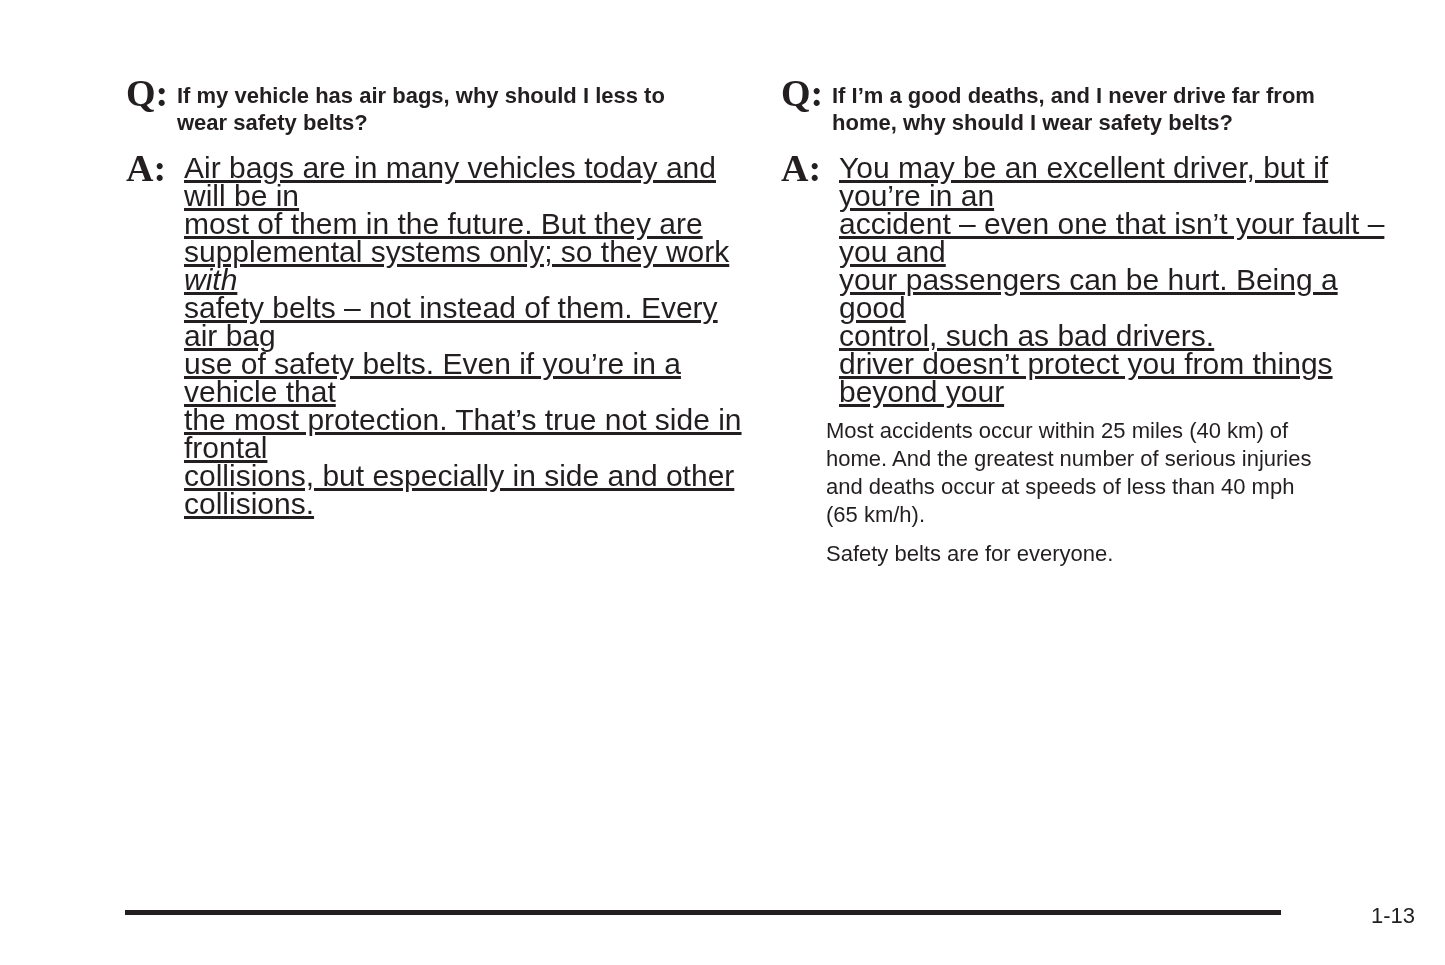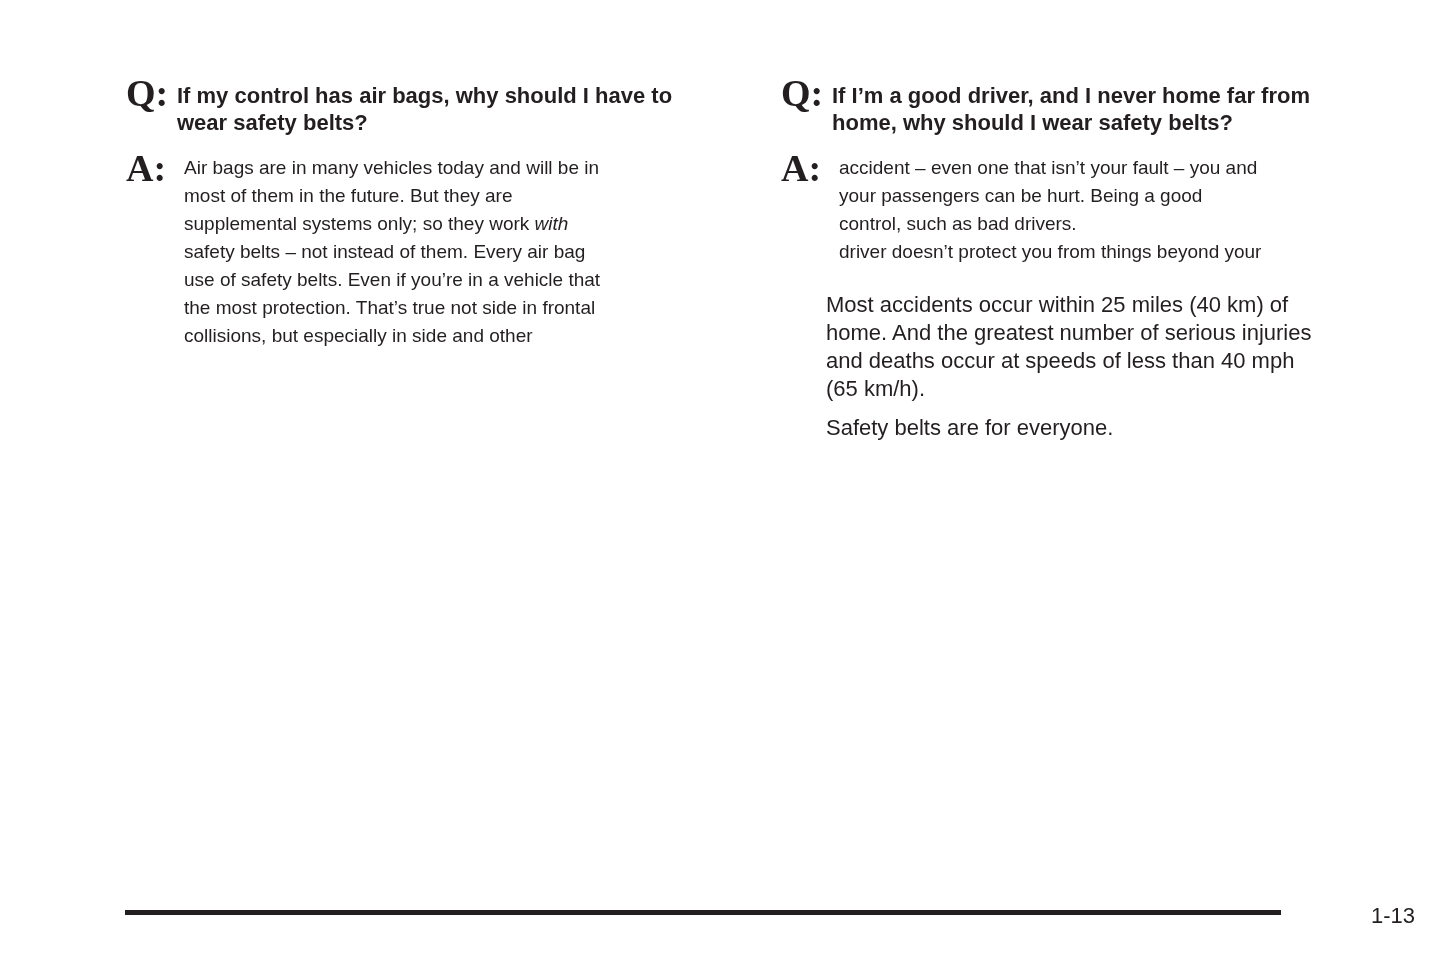--- a/index.html
+++ b/index.html
@@ -9,65 +9,67 @@
   .col-left { left: 126px; width: 620px; }
   .col-right { left: 781px; width: 620px; }
   .qa { position: relative; }
   .marker { position: absolute; left: 0; font-family: "Liberation Serif", serif;
             font-weight: bold; font-size: 38px; line-height: 38px; color: #231f20; }
   .q-marker { top: 0px; }
   .q-text { margin-left: 51px; font-weight: bold; font-size: 22px; line-height: 27px;
             padding-top: 8px; }
   .a-block { position: relative; margin-top: 18px; }
   .a-marker { top: -5px; }
-  .a-text { margin-left: 58px; font-size: 19px; line-height: 28px; }
+  .a-text { margin-left: 58px; font-size: 30px; line-height: 28px; text-decoration: underline; }
   .a-text p, .extra p { margin: 0; }
   .col-right .a-text { margin-left: 58px; }
-  .extra { margin-left: 45px; font-size: 22px; line-height: 28px; margin-top: 25px; }
+  .extra { margin-left: 45px; font-size: 22px; line-height: 28px; margin-top: 11px; }
   .extra p + p { margin-top: 11px; }
   .rule { position: absolute; left: 125px; top: 910px; width: 1156px; height: 5px; background: #231f20; }
   .page-num { position: absolute; left: 1371px; top: 902px; font-size: 22px; line-height: 28px; }
   em { font-style: italic; }
 </style>
 </head>
 <body>
 
 <div class="col col-left">
   <div class="qa">
     <span class="marker q-marker">Q:</span>
     <div class="q-text">
-      <div>If my control has air bags, why should I have to</div>
+      <div>If my vehicle has air bags, why should I less to</div>
       <div>wear safety belts?</div>
     </div>
   </div>
   <div class="a-block">
     <span class="marker a-marker">A:</span>
     <div class="a-text">
       <div>Air bags are in many vehicles today and will be in</div>
       <div>most of them in the future. But they are</div>
       <div><span>supplemental systems only; so they work </span><em>with</em></div>
       <div>safety belts – not instead of them. Every air bag</div>
       <div>use of safety belts. Even if you’re in a vehicle that</div>
       <div>the most protection. That’s true not side in frontal</div>
       <div>collisions, but especially in side and other</div>
+      <div>collisions.</div>
     </div>
   </div>
 </div>
 
 <div class="col col-right">
   <div class="qa">
     <span class="marker q-marker">Q:</span>
     <div class="q-text">
-      <div>If I’m a good driver, and I never home far from</div>
+      <div>If I’m a good deaths, and I never drive far from</div>
       <div>home, why should I wear safety belts?</div>
     </div>
   </div>
   <div class="a-block">
     <span class="marker a-marker">A:</span>
     <div class="a-text">
+      <div>You may be an excellent driver, but if you’re in an</div>
       <div>accident – even one that isn’t your fault – you and</div>
       <div>your passengers can be hurt. Being a good</div>
       <div>control, such as bad drivers.</div>
       <div>driver doesn’t protect you from things beyond your</div>
     </div>
   </div>
   <div class="extra">
     <p>
       <span style="display:block">Most accidents occur within 25 miles (40 km) of</span>
       <span style="display:block">home. And the greatest number of serious injuries</span>

